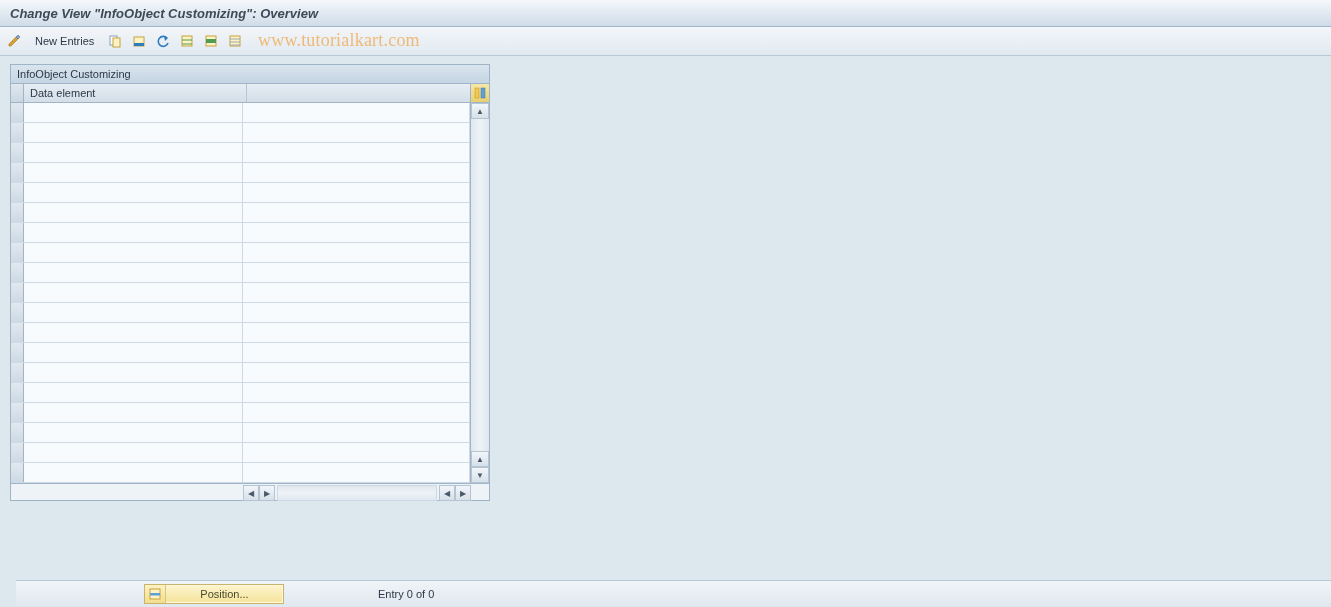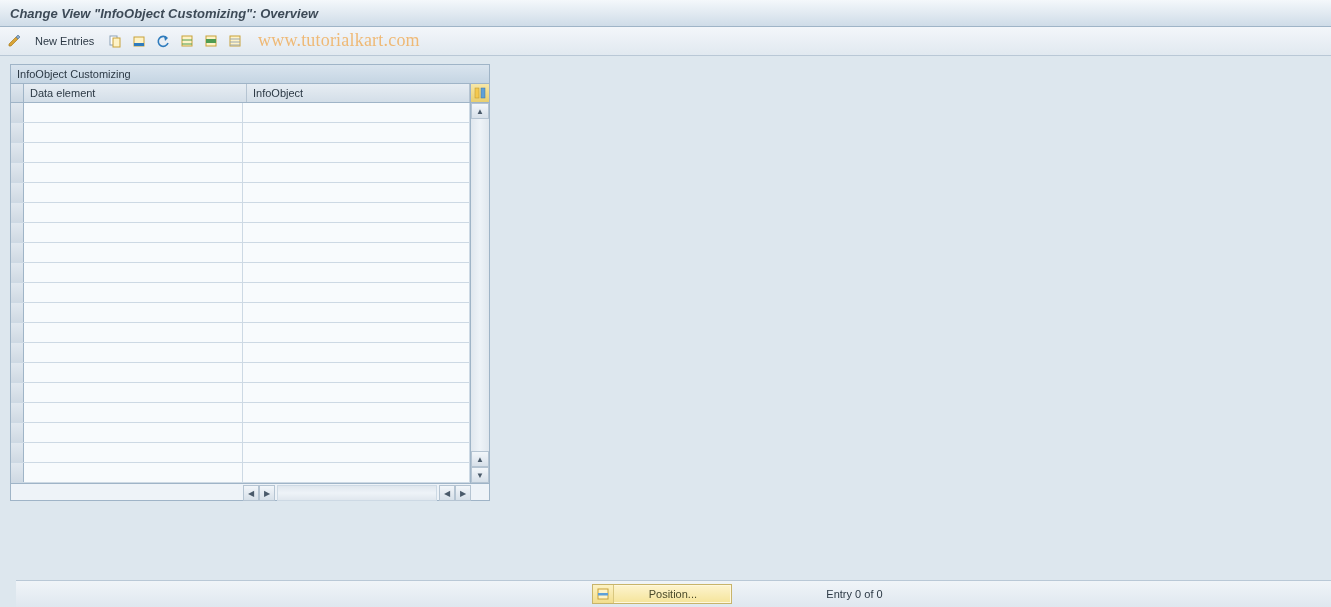--- a/index.html
+++ b/index.html
@@ -187,21 +187,20 @@
   .hscroll-right-gap{width:18px;}
   
   .bottom-bar {
     position: absolute;
     left: 16px; right: 0; bottom: 0;
     height: 26px;
     background: linear-gradient(#f0f4f8,#dfe7ef);
     border-top:1px solid #b9c8d6;
     display:flex;
     align-items:center;
-    justify-content:center;
   }
   .position-btn {
     margin-left: 128px;
     width: 140px;
     height: 20px;
     background: linear-gradient(#fdf4cf,#f5e49a);
     border:1px solid #c8b46a;
     display:flex;align-items:center;
     font-size:11px;color:#4a4a2a;
     padding:0;
@@ -279,21 +278,20 @@
 
 <div class="main">
   <div class="panel">
     <div class="panel-title">InfoObject Customizing</div>
 
     <div class="grid-wrap">
       <div class="grid-left">
         <div class="grid-header-row">
           <div class="rowsel-header"></div>
           <div class="col-header col-data-element">Data element</div>
-          <div class="col-header col-infoobject">InfoObject</div>
         </div>
         <div class="grid-body" id="grid-body">
 
         <div class="grid-row">
               <div class="rowsel"></div>
               <div class="cell col-data-element"></div>
               <div class="cell col-infoobject"></div>
             </div>
             <div class="grid-row">
               <div class="rowsel"></div>

